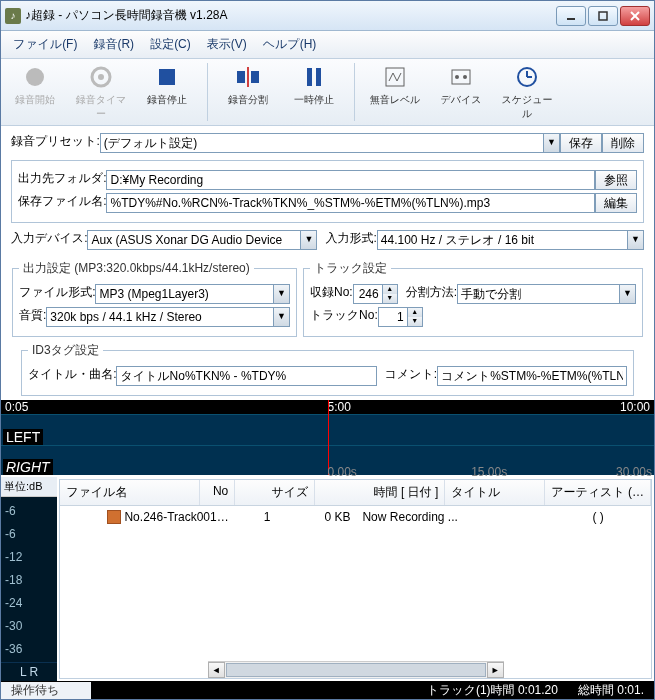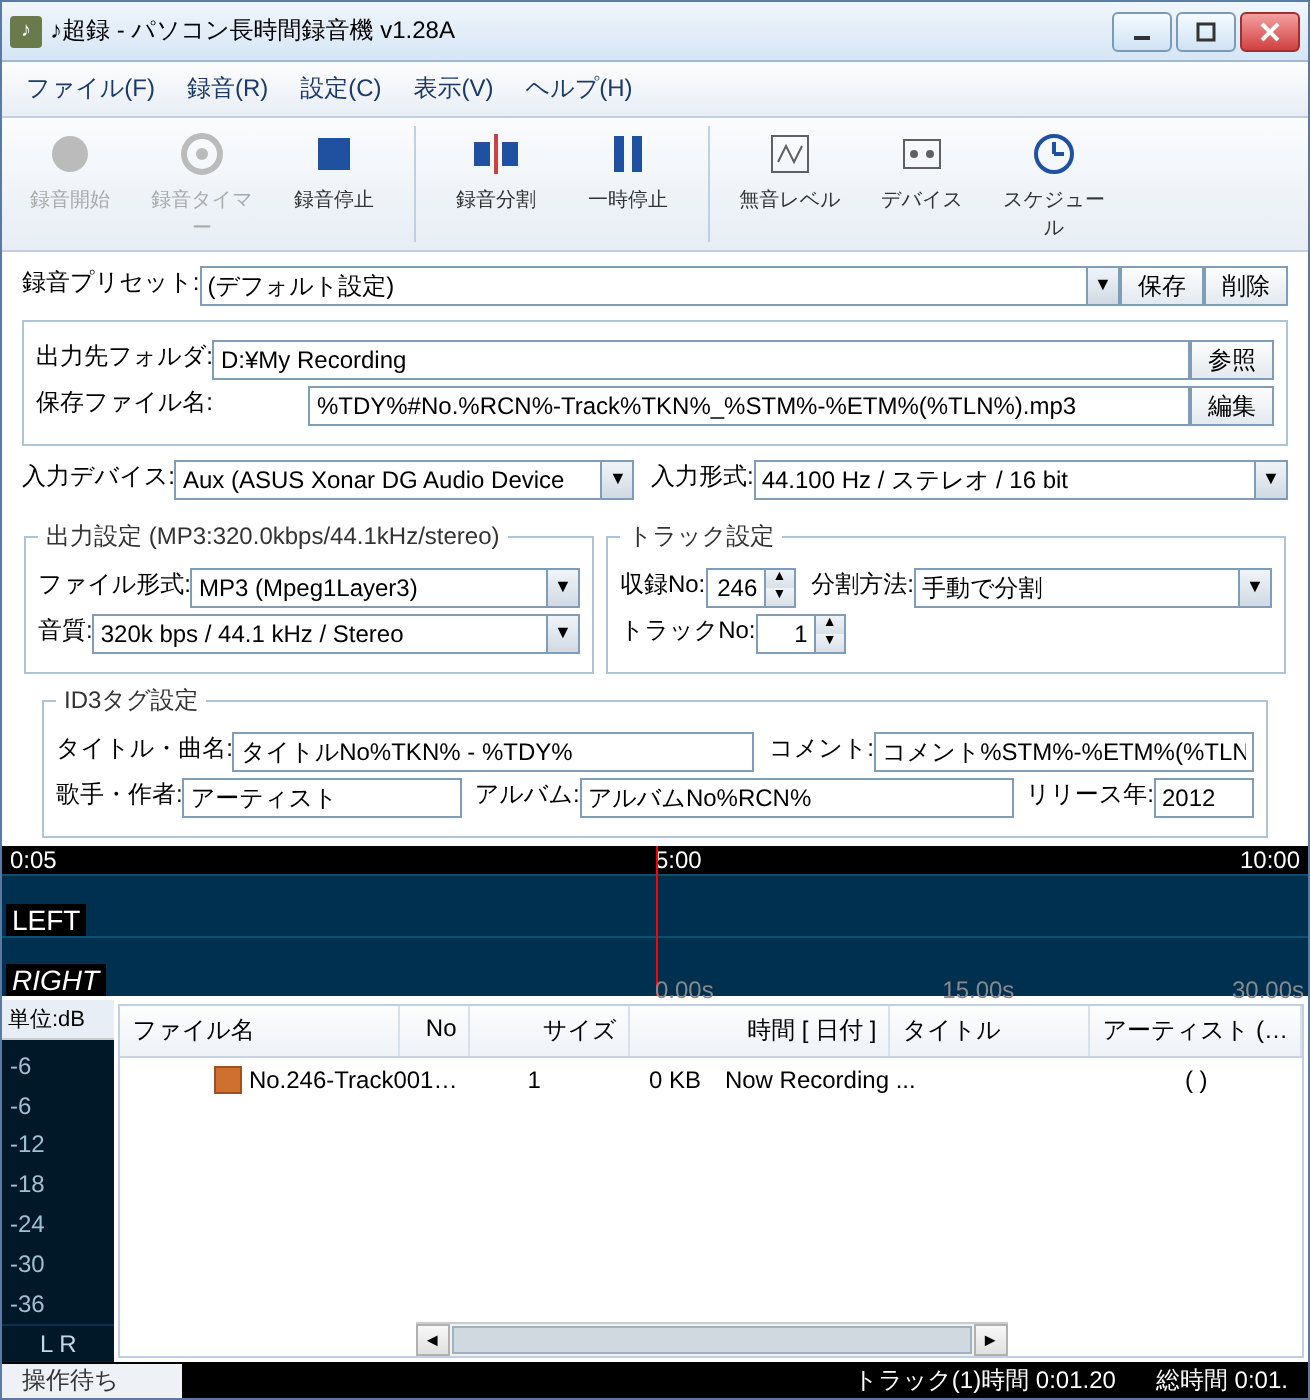--- a/index.html
+++ b/index.html
@@ -187,21 +187,21 @@
 </div>
 
 <fieldset style="margin:0 10px; border-top:1px solid #b0c4d8; padding-top:6px;">
   <div class="row">
     <span class="label">出力先フォルダ:</span>
     <input type="text" style="flex: 1 1 0%;" value="D:¥My Recording">
     <button class="btn">参照</button>
   </div>
   <div class="row">
     <span class="label">保存ファイル名:</span>
-    <input type="text" style="flex: 1 1 0%; margin-left: 48px;" value="%TDY%#No.%RCN%-Track%TKN%_%STM%-%ETM%(%TLN%).mp3">
+    <input type="text" style="flex: 1 1 0%;" value="%TDY%#No.%RCN%-Track%TKN%_%STM%-%ETM%(%TLN%).mp3">
     <button class="btn">編集</button>
   </div>
 </fieldset>
 
 <div class="section">
   <div class="row">
     <span class="label">入力デバイス:</span>
     <div class="dropdown" style="width:230px">
       <input type="text" style="flex: 1 1 0%;" value="Aux (ASUS Xonar DG Audio Device">
       <div class="ddbtn">▼</div>
@@ -263,28 +263,20 @@
 </div>
 
 <fieldset style="margin:2px 20px">
   <legend>ID3タグ設定</legend>
   <div class="row">
     <span class="label">タイトル・曲名:</span>
     <input type="text" style="flex: 1 1 0%;" value="タイトルNo%TKN% - %TDY%">
     <span class="label" style="margin-left:8px">コメント:</span>
     <input type="text" style="width: 190px;" value="コメント%STM%-%ETM%(%TLN%)">
   </div>
-  <div class="row">
-    <span class="label">歌手・作者:</span>
-    <input type="text" style="width: 140px;" value="アーティスト">
-    <span class="label" style="margin-left:6px">アルバム:</span>
-    <input type="text" style="flex: 1 1 0%;" value="アルバムNo%RCN%">
-    <span class="label" style="margin-left:6px">リリース年:</span>
-    <input type="text" style="width: 50px;" value="2012">
-  </div>
 </fieldset>
 
 <div class="waveform">
   <div class="timeline">
     <span style="left:4px">0:05</span>
     <span style="left:50%">5:00</span>
     <span style="right:4px">10:00</span>
   </div>
   <div class="channels">
     <div class="ch left">

